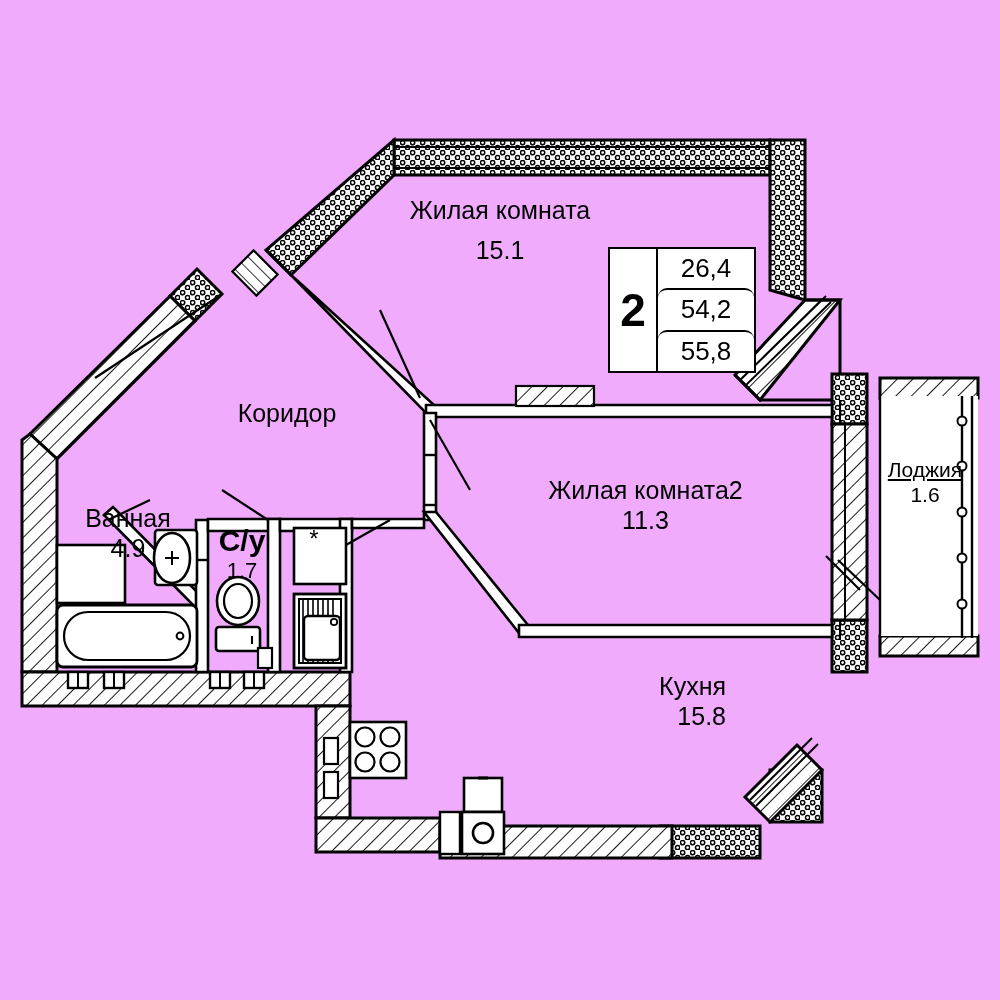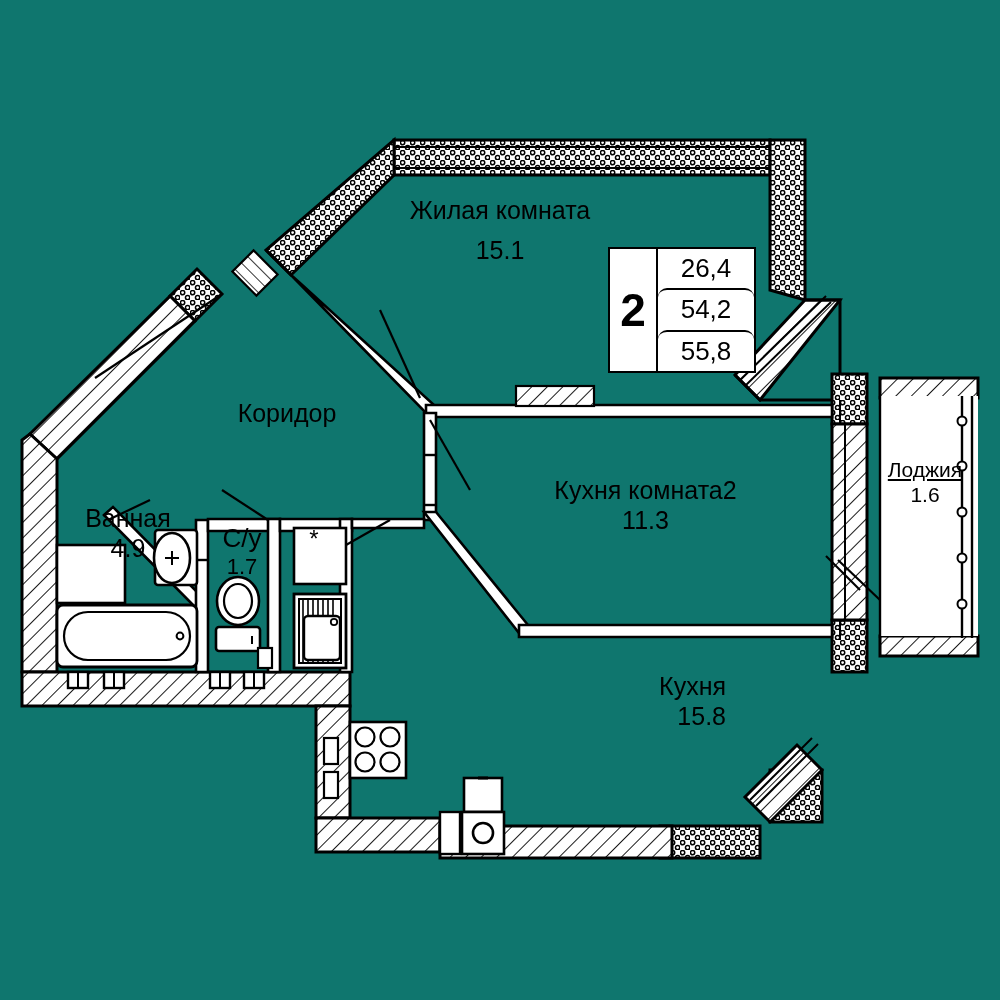--- a/index.html
+++ b/index.html
@@ -11,21 +11,21 @@
   body {
     width: 1000px;
     height: 1000px;
     font-family: "Liberation Sans", sans-serif;
     overflow: hidden;
   }
   #plan-root {
     position: relative;
     width: 1000px;
     height: 1000px;
-    background: #0f766e;
+    background: #f0abfc;
   }
   #plan-svg {
     position: absolute;
     left: 0;
     top: 0;
   }
   .room-label {
     position: absolute;
     text-align: center;
     color: #000000;
@@ -35,21 +35,21 @@
     pointer-events: none;
   }
   .room-name {
     display: block;
     font-size: 25px;
   }
   .room-area {
     display: block;
     font-size: 25px;
   }
-  .label-small .room-name { font-size: 26px; }
+  .label-small .room-name { font-size: 30px; font-weight: bold; }
   .label-small .room-area { font-size: 22px; }
   .label-tiny .room-name { font-size: 21px; text-decoration: underline; }
   .label-tiny .room-area { font-size: 21px; text-align: center; }
   #info-box {
     position: absolute;
     left: 608px;
     top: 247px;
     width: 148px;
     height: 126px;
     border: 2.5px solid #000;
@@ -321,21 +321,21 @@
   </svg>
 
   <div class="room-label" style="left:0; top:196px; width:1000px;">
     <span class="room-name">Жилая комната</span>
   </div>
   <div class="room-label" style="left:0; top:236px; width:1000px;">
     <span class="room-area">15.1</span>
   </div>
 
   <div class="room-label" style="left:413px; top:476px; width:465px;">
-    <span class="room-name">Кухня комната2</span>
+    <span class="room-name">Жилая комната2</span>
     <span class="room-area">11.3</span>
   </div>
 
   <div class="room-label" style="left:167px; top:399px; width:240px;">
     <span class="room-name">Коридор</span>
   </div>
 
   <div class="room-label" style="left:28px; top:504px; width:200px;">
     <span class="room-name">Ванная</span>
     <span class="room-area">4.9</span>

